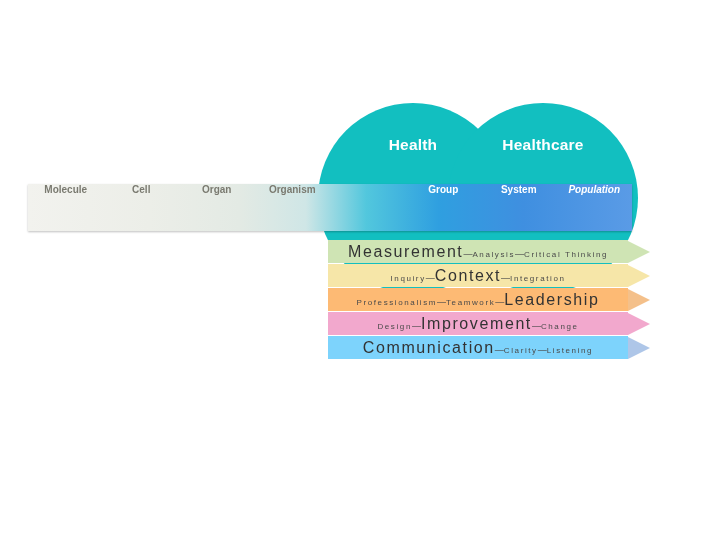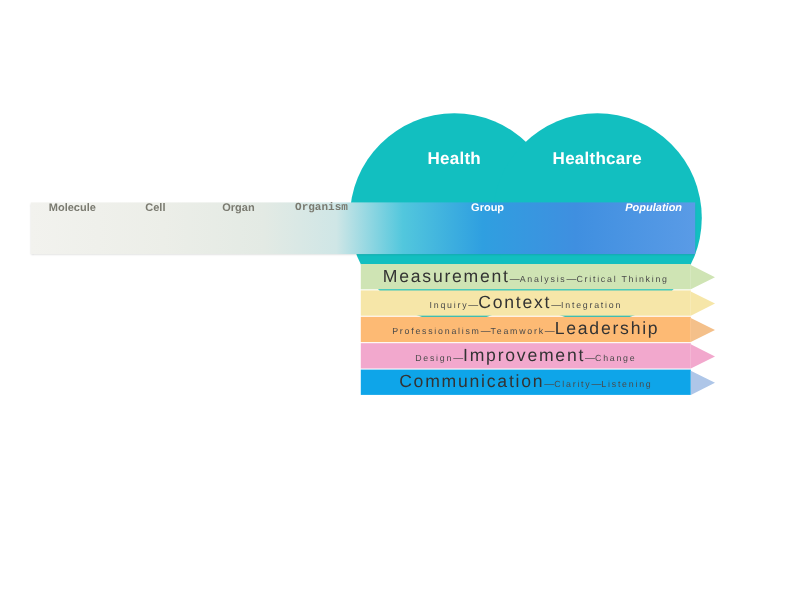--- a/index.html
+++ b/index.html
@@ -69,25 +69,28 @@
   <div id="scale-bar">
       <div class="seg dark" style="left: 0px; width: 75.5px;">
         <span>Molecule</span>
       </div>
       <div class="seg dark" style="left: 75.5px; width: 75.5px;">
         <span>Cell</span>
       </div>
       <div class="seg dark" style="left: 151px; width: 75.5px;">
         <span>Organ</span>
       </div>
-      <div class="seg dark" style="left: 226.5px; width: 75.5px; font-family: Liberation Mono, monospace;">
+      <div class="seg dark" style="left: 226.5px; width: 75.5px;">
         <span>Organism</span>
       </div>
       <div class="seg light" style="left: 377.5px; width: 75.5px;">
         <span>Group</span>
+      </div>
+      <div class="seg light" style="left: 453px; width: 75.5px;">
+        <span>System</span>
       </div>
       <div class="seg light" style="left: 528.5px; width: 75.5px; font-style: italic;">
         <span>Population</span>
       </div>
     </div>
 
   <div id="arrow-stack">
       <div class="arrow-row" style="top: 240px;">
         <div class="arrow-body" style="width: 300px; background: rgb(207, 228, 180);">
           <span class="atext"><span class="big">Measurement</span><span class="dash">—</span><span class="sm">Analysis</span><span class="dash">—</span><span class="sm">Critical Thinking</span></span>
@@ -106,20 +109,20 @@
         </div>
         <div class="arrow-head" style="border-left: 22px solid rgb(244, 192, 138);"></div>
       </div>
       <div class="arrow-row" style="top: 312px; justify-content: space-between;">
         <div class="arrow-body" style="width: 300px; background: rgb(242, 168, 205);">
           <span class="atext"><span class="sm">Design</span><span class="dash">—</span><span class="big">Improvement</span><span class="dash">—</span><span class="sm">Change</span></span>
         </div>
         <div class="arrow-head" style="border-left: 22px solid rgb(242, 168, 205);"></div>
       </div>
       <div class="arrow-row" style="top: 336px;">
-        <div class="arrow-body" style="width: 300px; background: #0ea5e9; text-align: center;">
+        <div class="arrow-body" style="width: 300px; background: #7dd3fc; text-align: center;">
           <span class="atext"><span class="big">Communication</span><span class="dash">—</span><span class="sm">Clarity</span><span class="dash">—</span><span class="sm">Listening</span></span>
         </div>
         <div class="arrow-head" style="border-left: 22px solid rgb(174, 198, 232);"></div>
       </div>
     </div>
 
 </div>
 
 </body></html>

